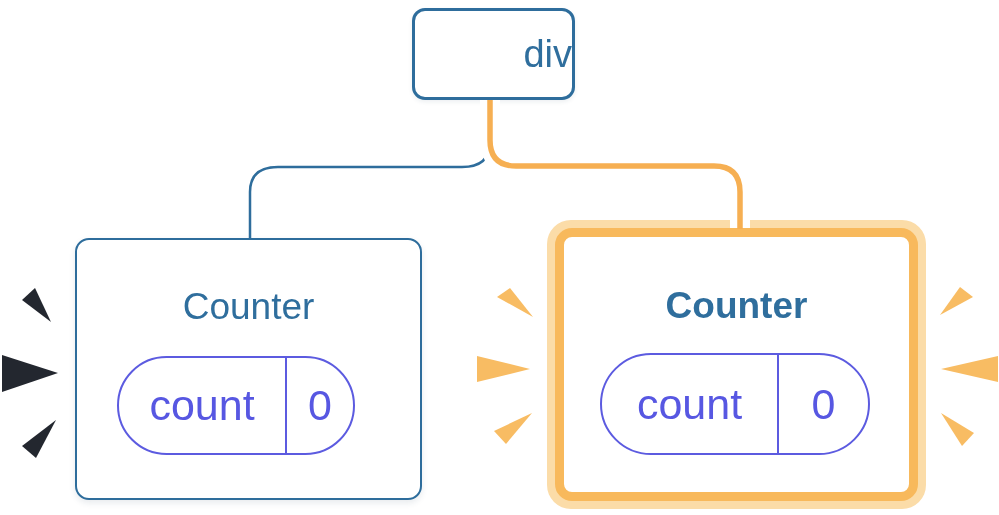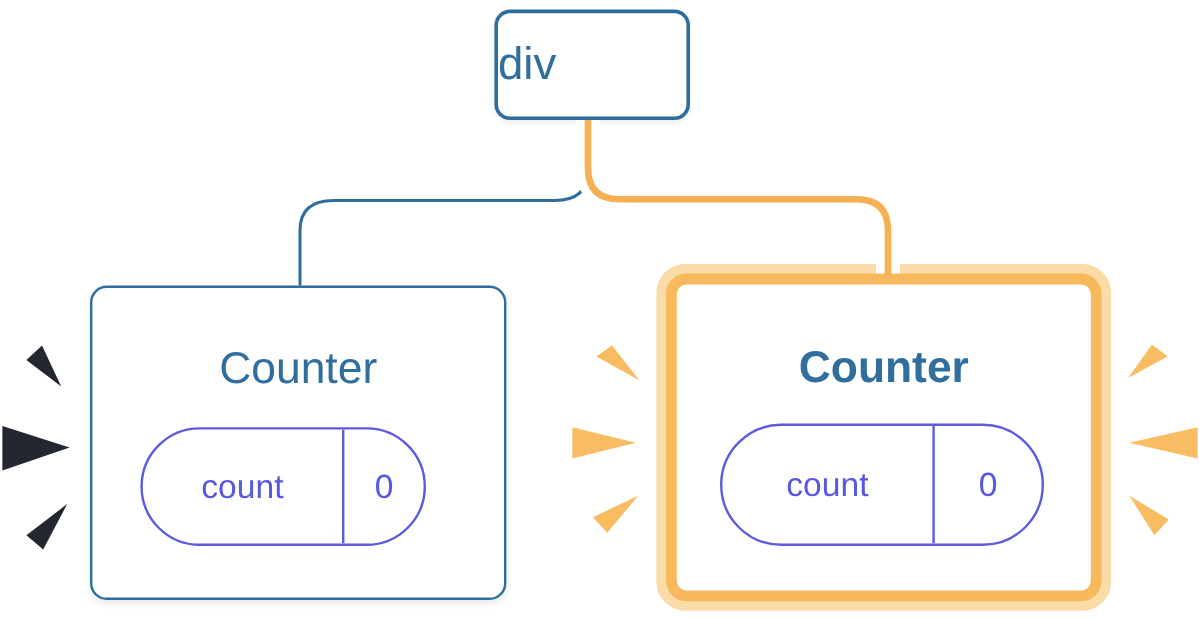--- a/index.html
+++ b/index.html
@@ -6,21 +6,21 @@
   .canvas{
     position:relative;width:999px;height:515px;background:#ffffff;overflow:hidden;
     font-family:"Liberation Sans", sans-serif;
   }
   .layer{position:absolute;left:0;top:0;width:999px;height:515px;z-index:5;pointer-events:none;}
 
   
   .node-div{
     position:absolute;left:412px;top:8px;width:163px;height:92px;box-sizing:border-box;
     background:#fff;border:3px solid var(--blue);border-radius:13px;
-    display:flex;align-items:center;justify-content:flex-start;z-index:2;
+    display:flex;align-items:center;justify-content:flex-end;z-index:2;
     box-shadow:0 2px 4px rgba(30,60,90,.08);
   }
   .node-div .label{font-size:38px;color:var(--text_blue);font-weight:500;}
 
   
   .card-left{
     position:absolute;left:75px;top:238px;width:347px;height:262px;box-sizing:border-box;
     background:#fff;border:2.5px solid var(--blue);border-radius:14px;z-index:2;
     box-shadow:0 3px 6px rgba(30,60,90,.10);
   }
@@ -45,21 +45,21 @@
   }
   .card-right-inner .pill{position:absolute;left:36px;top:116px;width:270px;height:102px;}
 
   
   .pill{
     box-sizing:border-box;border:2px solid var(--purple);border-radius:60px;
     display:flex;align-items:stretch;background:#fff;overflow:hidden;
   }
   .pill .cell{
     display:flex;align-items:center;justify-content:center;
-    font-size:28px;color:var(--purple_text);
+    font-size:43px;color:var(--purple_text);
   }
   .pill .cell-key{flex:1 1 auto;}
   .pill .cell-value{border-left:2px solid var(--purple);}
   .card-left .cell-value{width:66px;}
   .card-right-inner .cell-value{width:89px;}
 </style>
 </head>
 <body>
 
 <div class="canvas">

